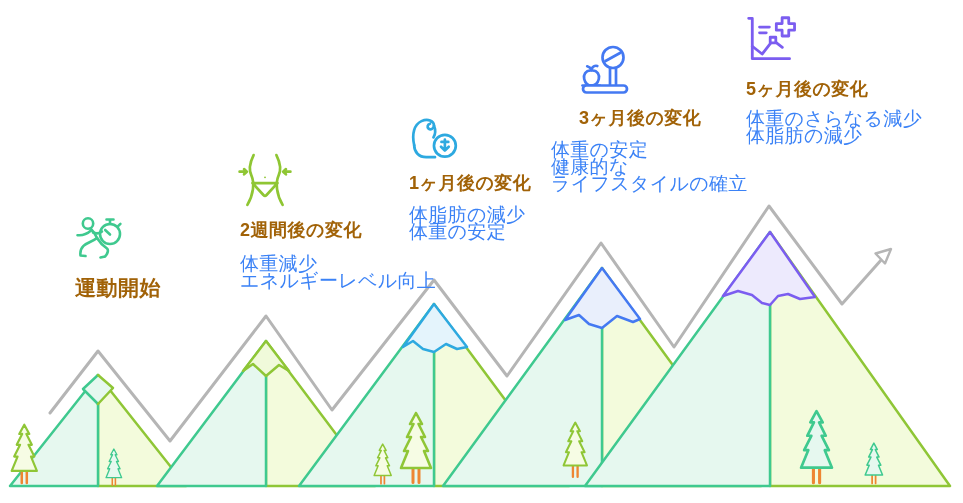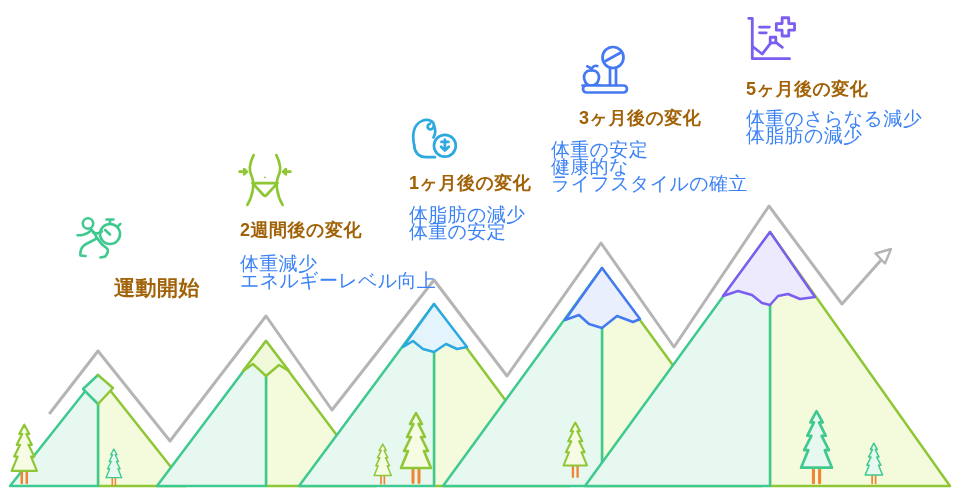--- a/index.html
+++ b/index.html
@@ -7,21 +7,21 @@
     position:relative;width:963px;height:503px;overflow:hidden;background:#ffffff;
     font-family:"Liberation Sans","DejaVu Sans",sans-serif;
   }
   .scene{position:absolute;left:0;top:0;}
   .milestone{position:absolute;}
   .ms-icon{position:absolute;}
   .ms-title{
     position:absolute;color:#a16207;font-weight:600;font-size:18px;
     white-space:nowrap;letter-spacing:.5px;
   }
-  .ms-title.big{font-size:21px;margin-left:39px;}
+  .ms-title.big{font-size:21px;}
   .ms-details{
     position:absolute;color:#3b82f6;font-size:19px;line-height:17px;
     white-space:nowrap;letter-spacing:.3px;
   }
 </style>
 </head>
 <body>
 
 <div class="stage">
 

